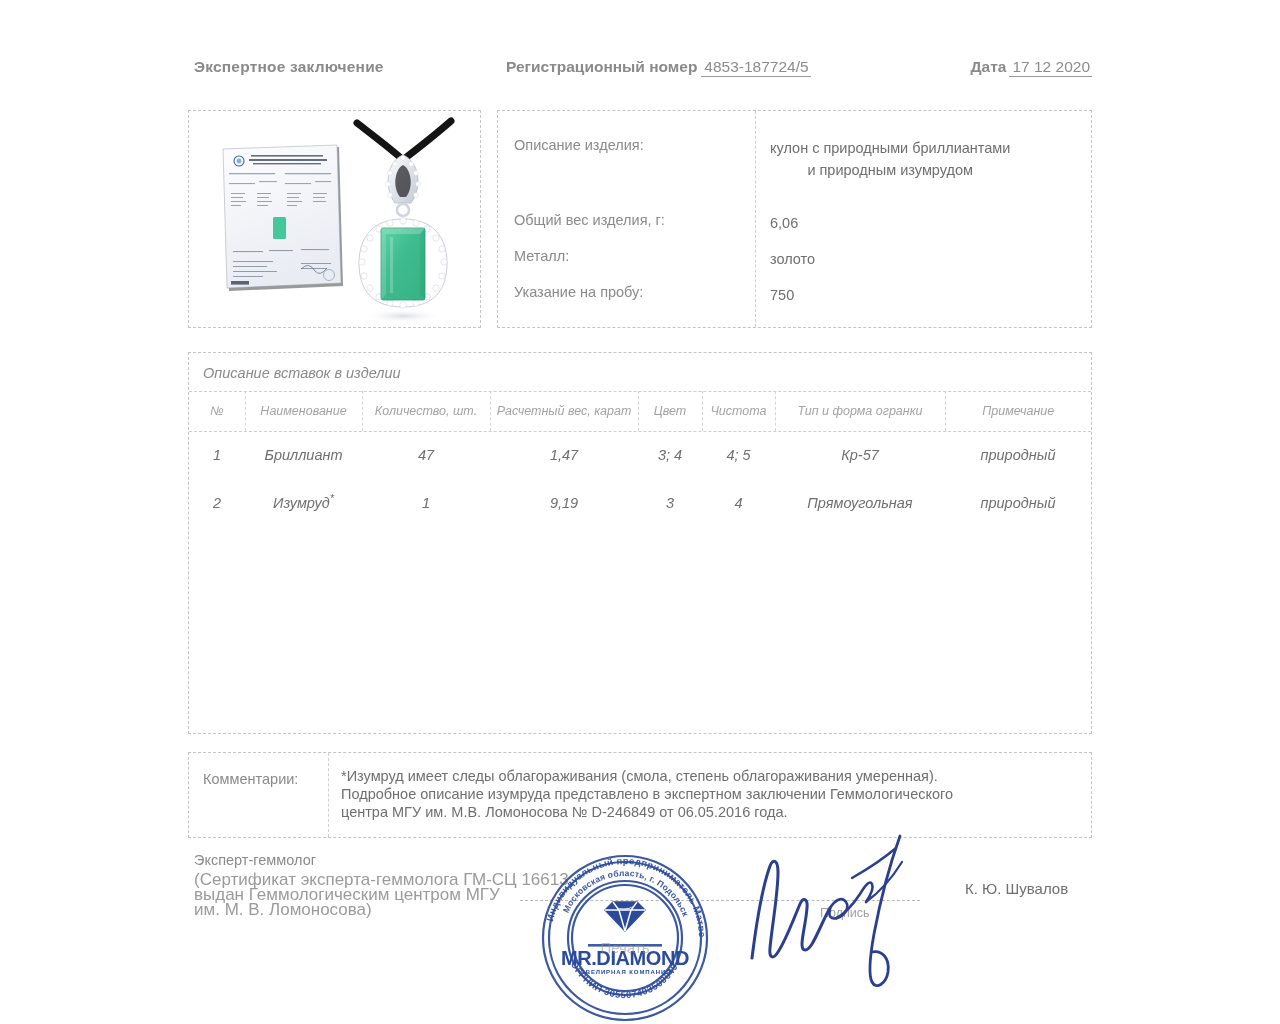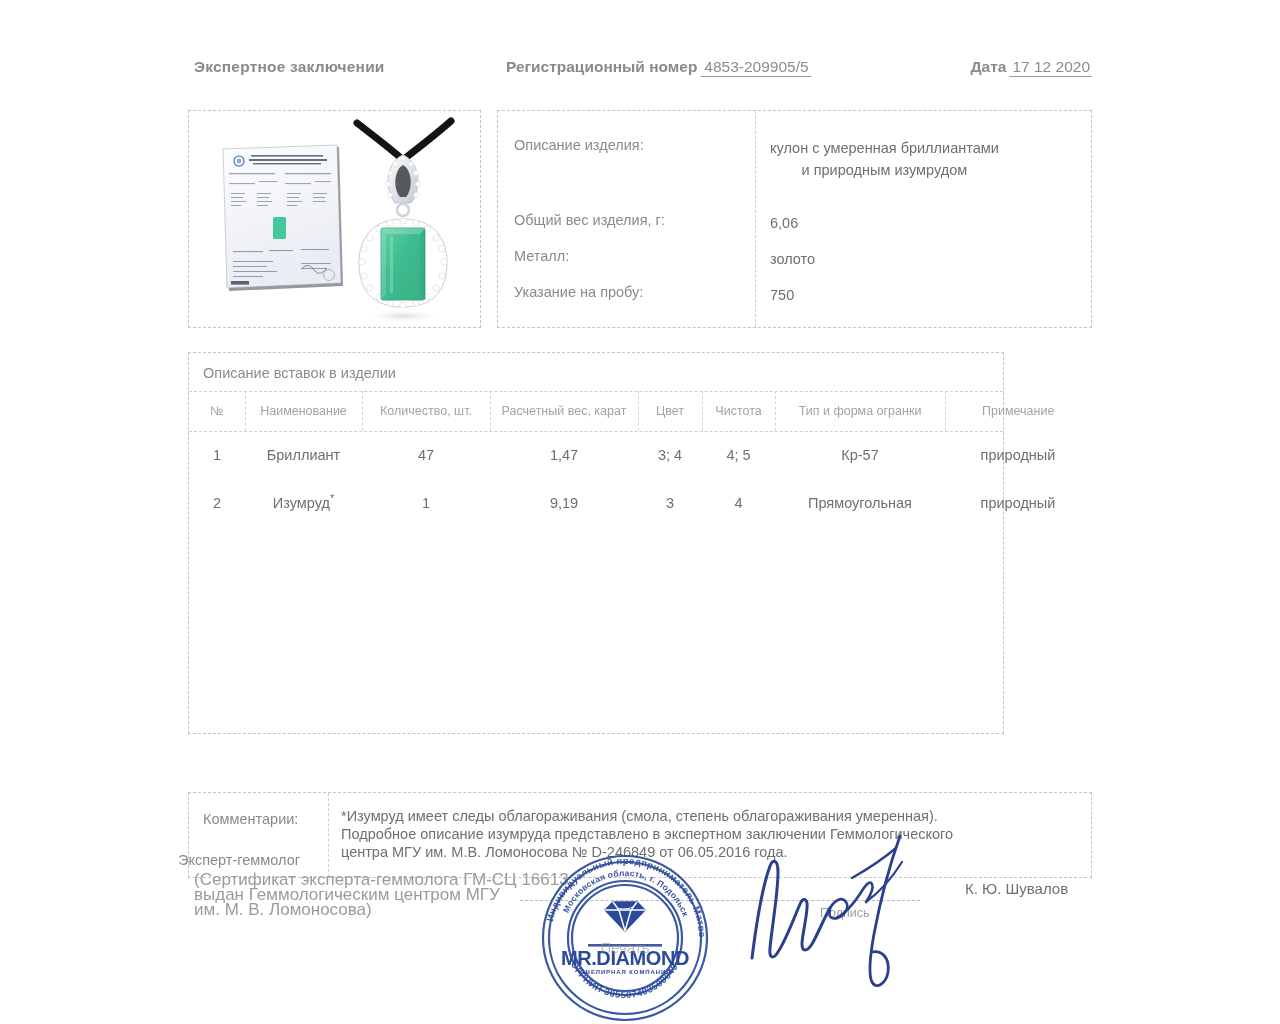--- a/index.html
+++ b/index.html
@@ -122,25 +122,26 @@
   .sp-r1 { top: 26px; text-align: center; }
   .sp-r2 { top: 101px; }
   .sp-r3 { top: 137px; }
   .sp-r4 { top: 173px; }
 
   
   .inserts-box {
     position: absolute;
     left: 188px;
     top: 352px;
-    width: 816px;
+    width: 904px;
     height: 382px;
     border: 1px dashed #c4c4c4;
     box-sizing: border-box;
     background: #fff;
+    font-style: italic;
   }
   .inserts-title {
     position: absolute;
     left: 14px; top: 12px;
     font-size: 14.5px;
     color: #8a8a8a;
     white-space: nowrap;
   }
   .hdr-rule-top {
     position: absolute;
@@ -189,21 +190,20 @@
   
   .comments-box {
     position: absolute;
     left: 188px;
     top: 752px;
     width: 904px;
     height: 86px;
     border: 1px dashed #c4c4c4;
     box-sizing: border-box;
     background: transparent;
-    margin-top: 40px;
   }
   .comments-label {
     position: absolute;
     left: 14px; top: 18px;
     font-size: 14.5px;
     color: #8a8a8a;
     white-space: nowrap;
   }
   .comments-divider {
     position: absolute;
@@ -218,21 +218,21 @@
     font-size: 14.5px;
     line-height: 18px;
     color: #6f6f6f;
     white-space: pre-line;
   }
 
   
   .footer { position: absolute; left: 0; top: 0; width: 1280px; height: 1024px; }
   .expert-title {
     position: absolute;
-    left: 178px; top: 852px;
+    left: 194px; top: 852px;
     font-size: 14.5px;
     color: #8a8a8a;
     white-space: nowrap;
   }
   .expert-cert {
     position: absolute;
     left: 194px; top: 872px;
     font-size: 17px;
     line-height: 15px;
     color: #9b9b9b;
@@ -272,24 +272,24 @@
     width: 220px; height: 180px;
     pointer-events: none;
   }
 </style>
 </head>
 <body>
 
 <div class="page">
 
   <div class="header">
-    <div class="hdr-title">Экспертное заключении</div>
+    <div class="hdr-title">Экспертное заключение</div>
 
     <div class="hdr-reg">
-      <span>Регистрационный номер</span><span class="hdr-reg-val">4853-209905/5</span>
+      <span>Регистрационный номер</span><span class="hdr-reg-val">4853-187724/5</span>
     </div>
 
     <div class="hdr-date">
       <span>Дата</span><span class="hdr-date-val">17 12 2020</span>
     </div>
   </div>
 
   <div class="photo-box">
     <svg class="photo-inner" viewBox="0 0 291 216" preserveAspectRatio="xMidYMid meet">
       <defs>
@@ -423,21 +423,21 @@
         <path d="M231,123 L231,183 L236,189 L236,117 Z" fill="#1f8a66" opacity="0.18"></path>
         <rect x="201" y="126" width="3" height="56" fill="#ffffff" opacity="0.22"></rect>
       </g>
     </svg>
   </div>
 
   <div class="spec-box">
     <div class="spec-divider"></div>
 
     <div class="spec-label sp-r1">Описание изделия:</div>
-    <div class="spec-value sp-r1">кулон с умеренная бриллиантами
+    <div class="spec-value sp-r1">кулон с природными бриллиантами
 и природным изумрудом</div>
 
     <div class="spec-label sp-r2">Общий вес изделия, г:</div>
     <div class="spec-value sp-r2">6,06</div>
 
     <div class="spec-label sp-r3">Металл:</div>
     <div class="spec-value sp-r3">золото</div>
 
     <div class="spec-label sp-r4">Указание на пробу:</div>
     <div class="spec-value sp-r4">750</div>

